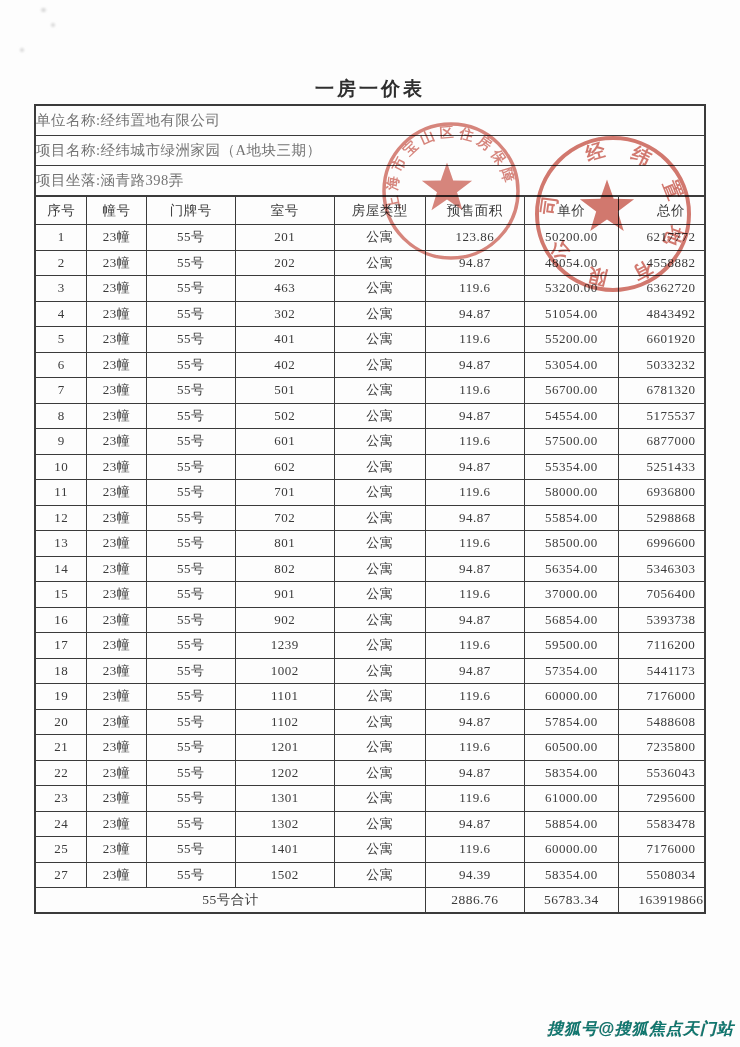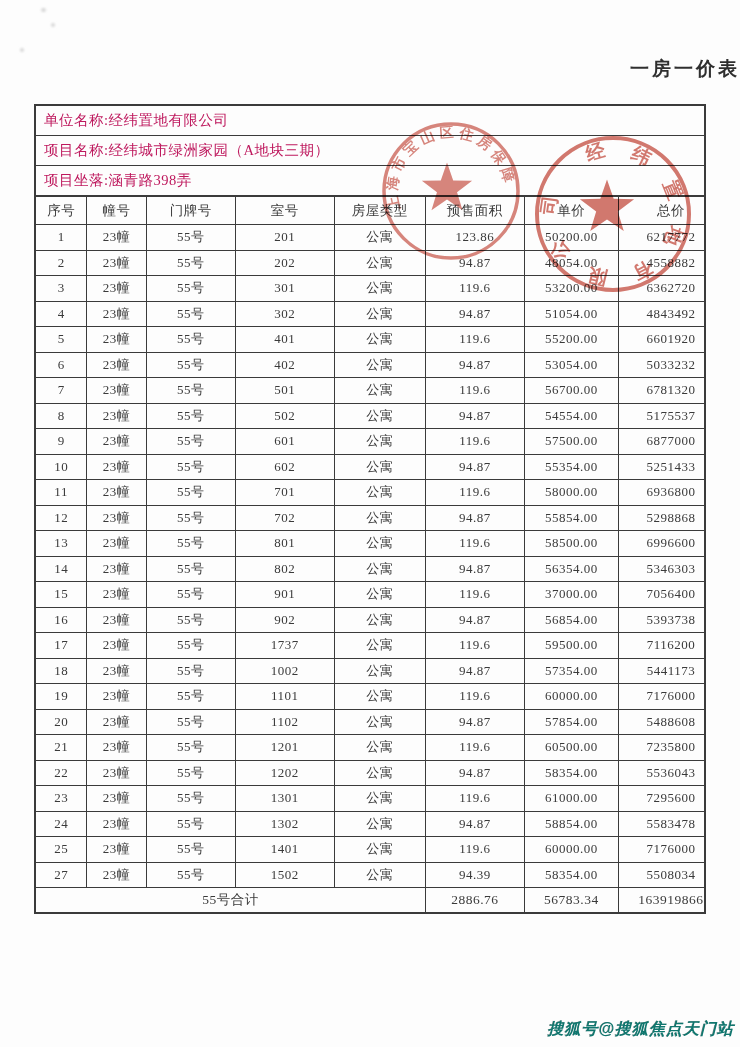--- a/index.html
+++ b/index.html
@@ -5,42 +5,41 @@
   html,body { margin:0; padding:0; }
   body {
     width:740px; height:1047px;
     position:relative;
     background:#fdfdfd;
     font-family:"Liberation Serif","DejaVu Serif",serif;
     color:#3d3d3d;
     overflow:hidden;
   }
   .page-title {
-    text-align:right;
-    padding-top:56px;
+    text-align:center;
+    padding-top:76px;
     font-size:19px;
     font-weight:bold;
     letter-spacing:3px;
     color:#2f2f2f;
   }
   .sheet {
     position:absolute;
     left:34px; top:104px;
     width:672px;
     border:2px solid #3b3b3b;
     background:transparent;
     box-sizing:border-box;
   }
   .info-row {
     height:29px; line-height:29px;
     border-bottom:1px solid #3b3b3b;
-    padding-left:8px;
     font-size:14.5px;
     letter-spacing:0.5px;
-    color:#be185d;
+    color:#737373;
     white-space:nowrap;
   }
   table.grid {
     width:100%;
     border-collapse:collapse;
     table-layout:fixed;
     border-radius:26px;
   }
   table.grid th, table.grid td {
     border:1px solid #3b3b3b;
@@ -142,21 +141,21 @@
           <td>202</td>
           <td>公寓</td>
           <td>94.87</td>
           <td>48054.00</td>
           <td>4558882</td>
         </tr>
         <tr>
           <td>3</td>
           <td>23幢</td>
           <td>55号</td>
-          <td>301</td>
+          <td>463</td>
           <td>公寓</td>
           <td>119.6</td>
           <td>53200.00</td>
           <td>6362720</td>
         </tr>
         <tr>
           <td>4</td>
           <td>23幢</td>
           <td>55号</td>
           <td>302</td>
@@ -282,21 +281,21 @@
           <td>902</td>
           <td>公寓</td>
           <td>94.87</td>
           <td>56854.00</td>
           <td>5393738</td>
         </tr>
         <tr>
           <td>17</td>
           <td>23幢</td>
           <td>55号</td>
-          <td>1737</td>
+          <td>1239</td>
           <td>公寓</td>
           <td>119.6</td>
           <td>59500.00</td>
           <td>7116200</td>
         </tr>
         <tr>
           <td>18</td>
           <td>23幢</td>
           <td>55号</td>
           <td>1002</td>

